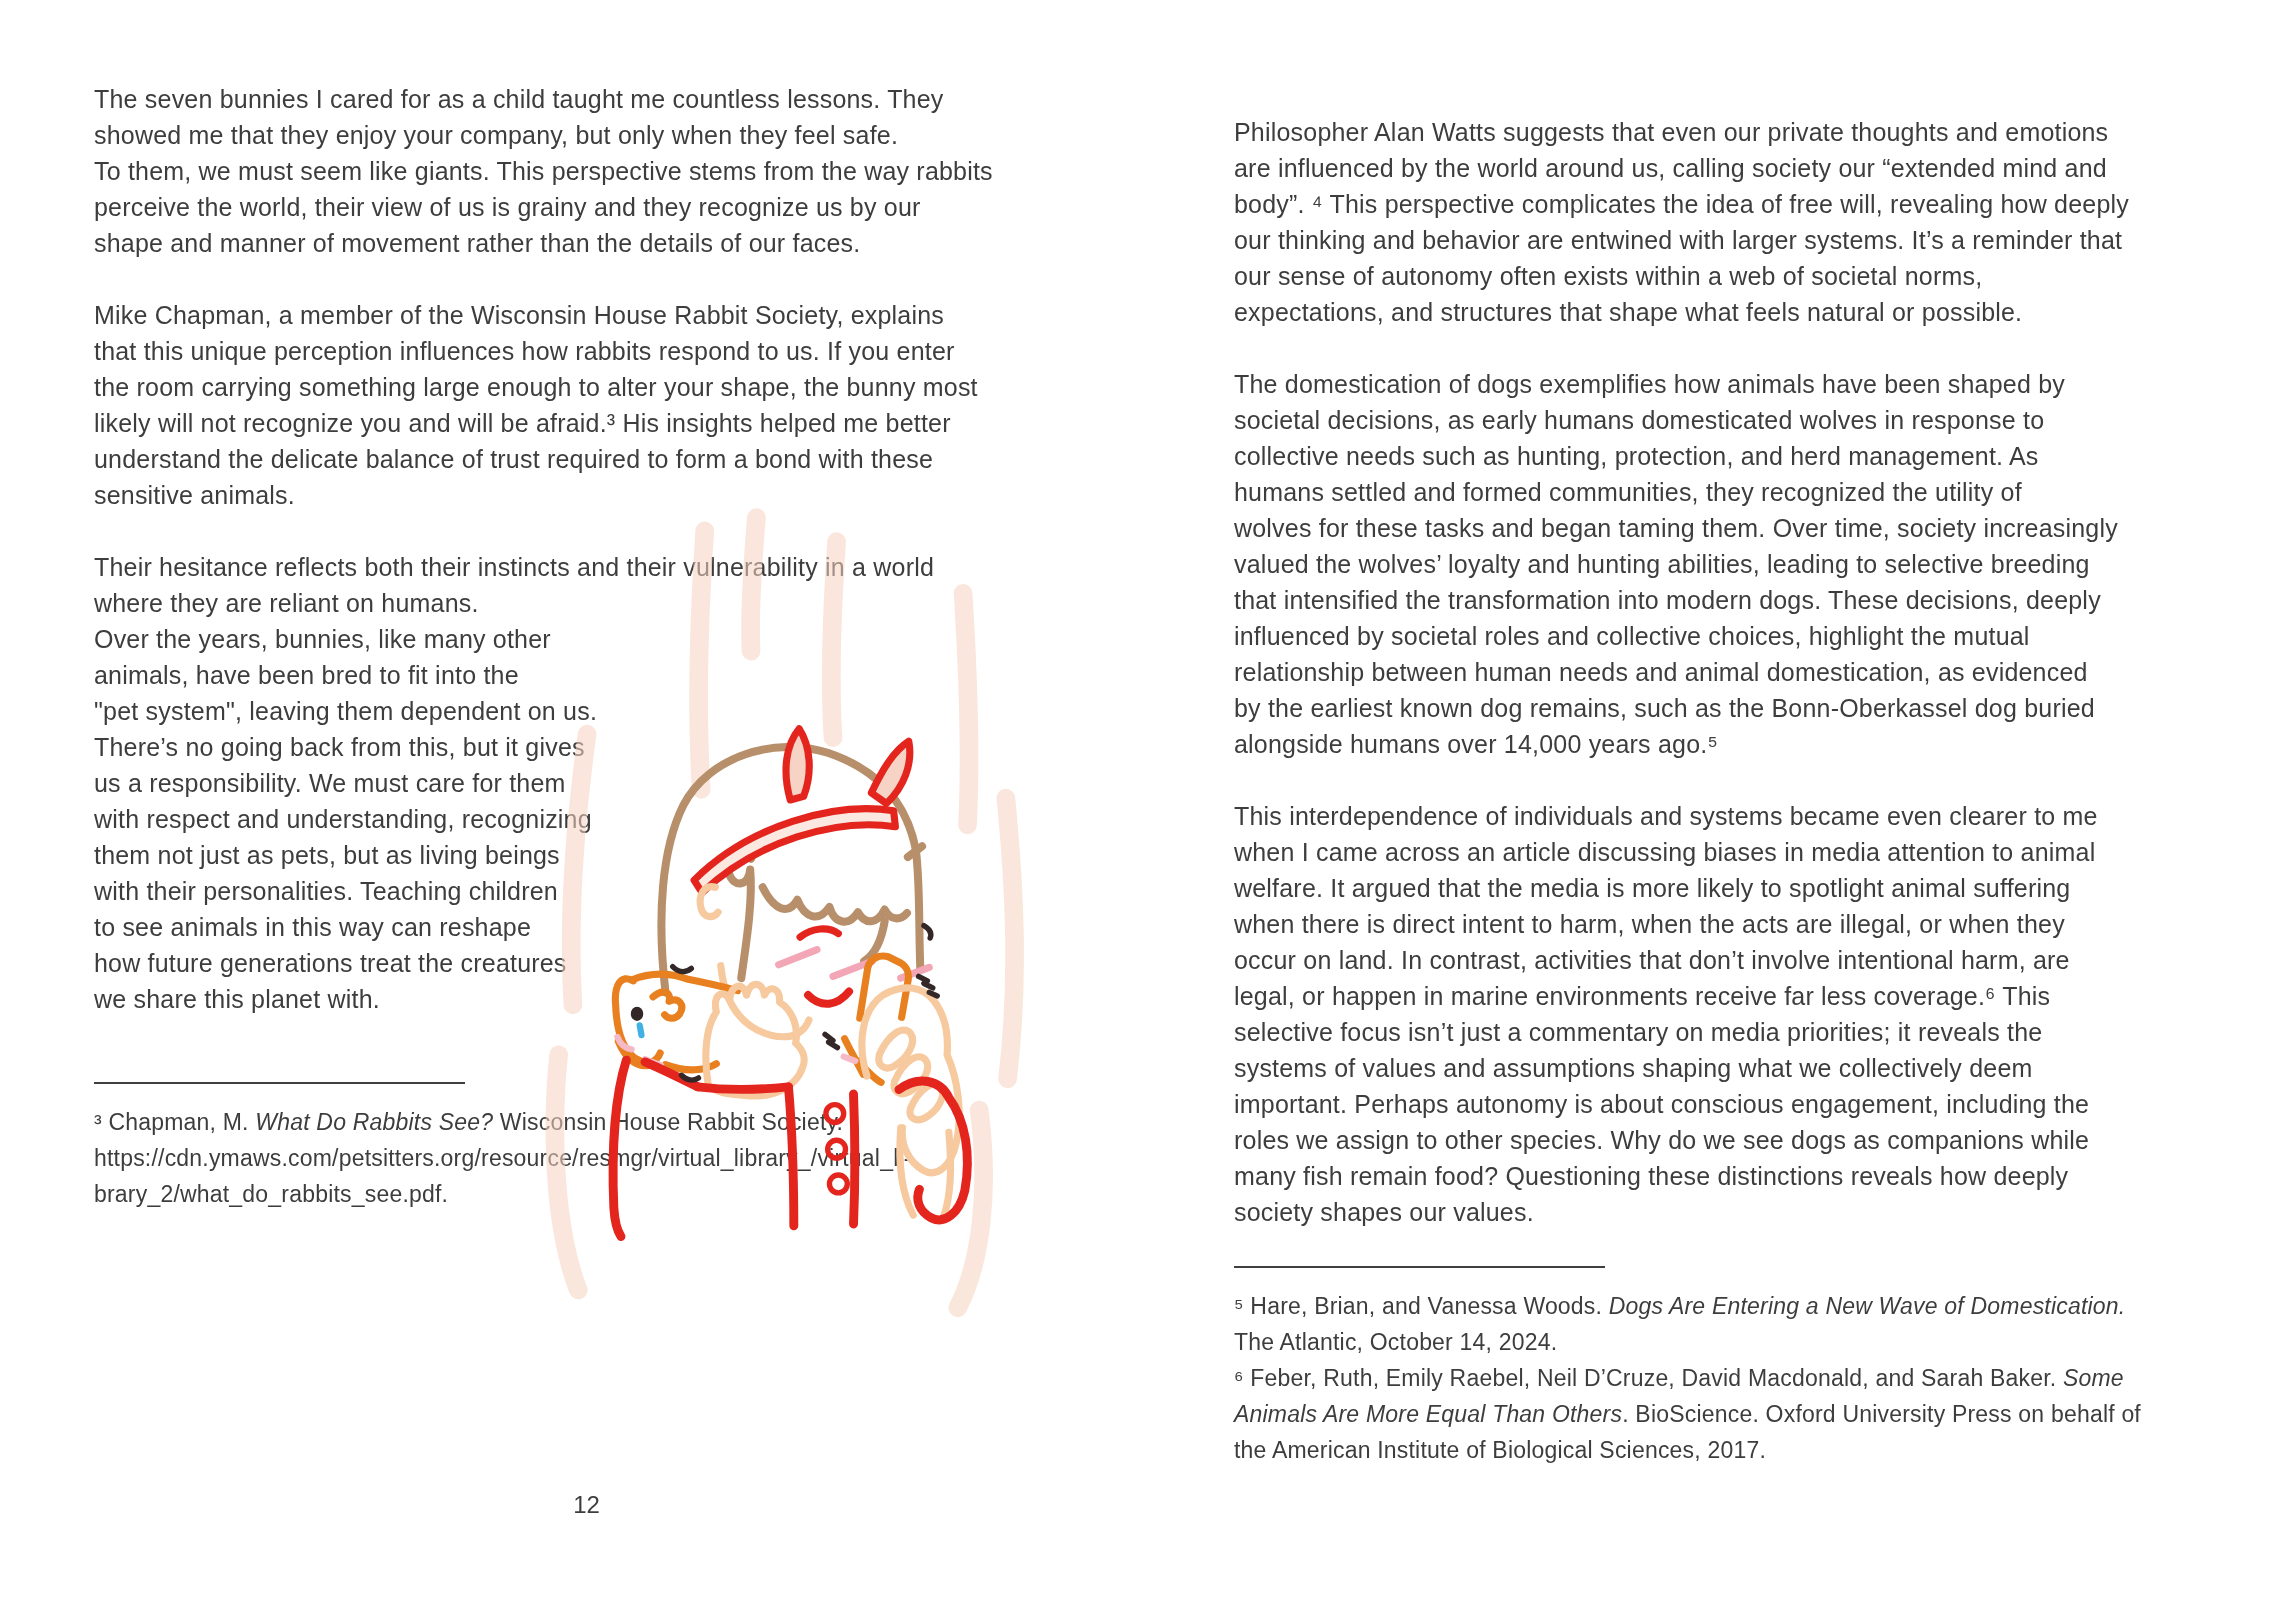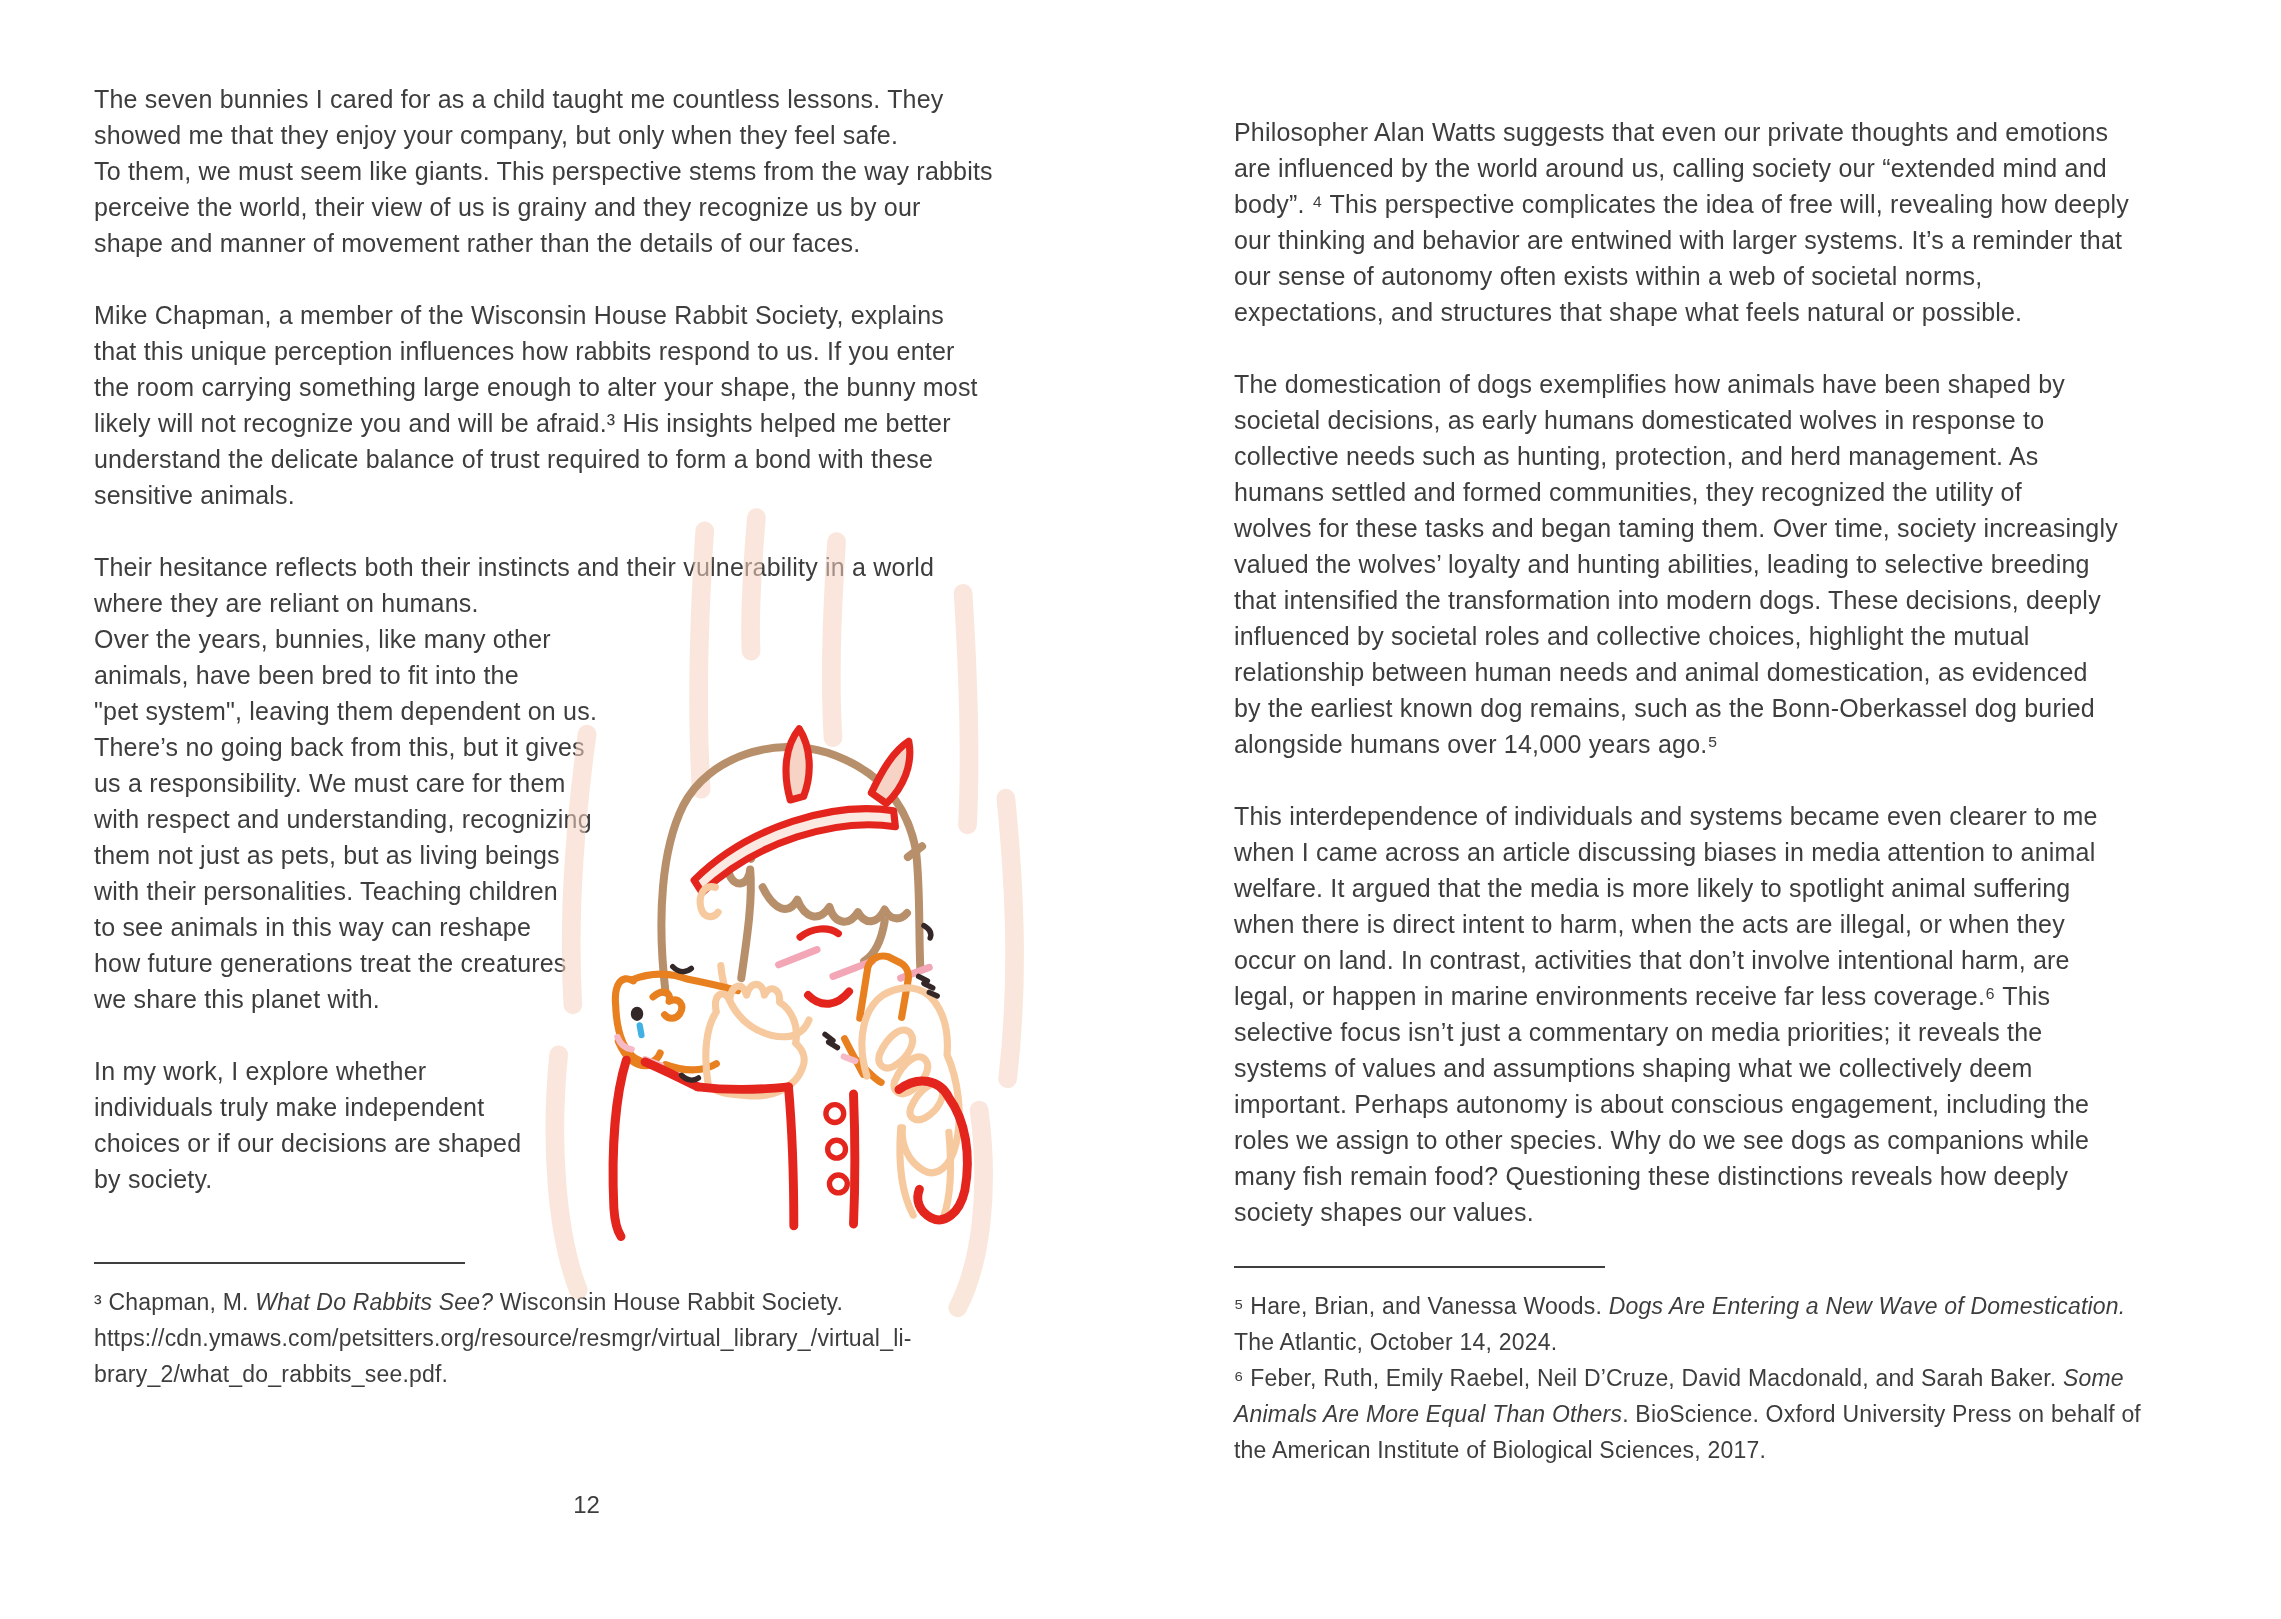--- a/index.html
+++ b/index.html
@@ -78,24 +78,20 @@
 animals, have been bred to fit into the
 "pet system", leaving them dependent on us.
 There’s no going back from this, but it gives
 us a responsibility. We must care for them
 with respect and understanding, recognizing
 them not just as pets, but as living beings
 with their personalities. Teaching children
 to see animals in this way can reshape
 how future generations treat the creatures
 we share this planet with.</p>
-    <p class="body-text">In my work, I explore whether
-individuals truly make independent
-choices or if our decisions are shaped
-by society.</p>
     <div class="fn-rule fn-rule--left"></div>
     <div class="footnotes">
       <p class="footnote"><span>³ Chapman, M. </span><em>What Do Rabbits See?</em><span> Wisconsin House Rabbit Society.
 https://cdn.ymaws.com/petsitters.org/resource/resmgr/virtual_library_/virtual_li-
 brary_2/what_do_rabbits_see.pdf.</span></p>
     </div>
 
     <svg class="illustration" viewBox="0 0 660 920" fill="none" stroke-linecap="round" stroke-linejoin="round">
       <g stroke="var(--halo, #f6d3c0)" stroke-width="21" opacity="0.55">
         <path d="M 250 30 C 244 120, 240 220, 246 320"></path>

